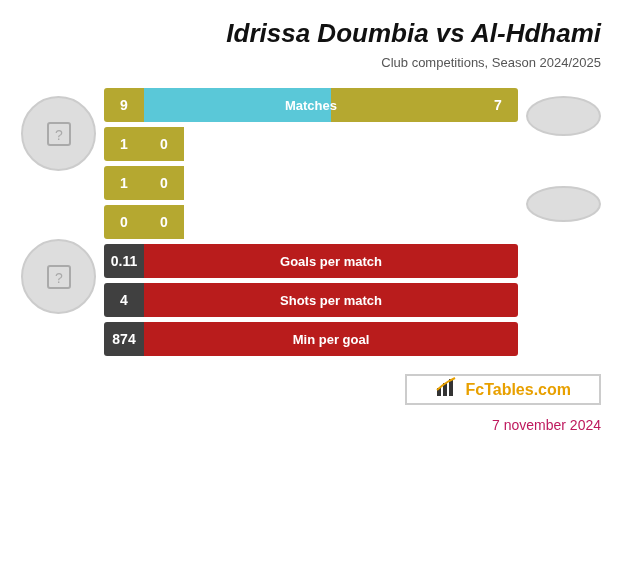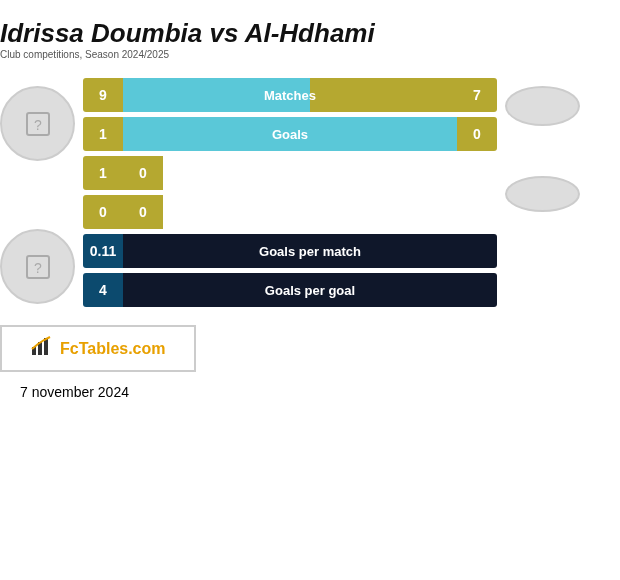--- a/index.html
+++ b/index.html
@@ -12,36 +12,37 @@
       overflow: hidden;
     }
 
     .container {
       width: 601px;
       height: 580px;
       background: #fff;
       position: relative;
       display: flex;
       flex-direction: column;
-      align-items: flex-start;
+      align-items: flex-end;
     }
 
     .title {
       font-size: 26px;
       font-weight: bold;
       text-align: center;
       margin-top: 18px;
       color: #111;
       font-style: italic;
     }
 
     .subtitle {
-      font-size: 10px;
+      font-size: 13px;
       color: #555;
       text-align: center;
+      margin-top: 6px;
     }
 
     .main-section {
       display: flex;
       flex-direction: row;
       align-items: flex-start;
       margin-top: 18px;
       width: 580px;
       position: relative;
     }
@@ -161,32 +162,32 @@
       height: 100%;
       display: flex;
       align-items: center;
       justify-content: center;
       padding: 0 6px;
       flex-shrink: 0;
     }
 
     
     .stat-row-single .stat-left-val {
-      background: #0c4a6e;
+      background: #404040;
     }
 
     .stat-row-single .stat-bar-container {
-      background: #0f172a;
+      background: #b91c1c;
     }
 
     .logo-section {
       margin-top: 18px;
       border: 2px solid #ccc;
       border-radius: 0;
-      padding: 8px 28px;
+      padding: 0 28px;
       display: flex;
       align-items: center;
       gap: 8px;
     }
 
     .logo-icon {
       font-size: 20px;
       color: #333;
     }
 
@@ -195,21 +196,21 @@
       font-weight: bold;
       color: #333;
     }
 
     .logo-text span {
       color: #e8a000;
     }
 
     .date-text {
       font-size: 14px;
-      color: #000000;
+      color: #be185d;
       margin-top: 12px;
       text-align: center;
       margin-left: 20px;
     }
   </style>
 </head>
 <body>
 
 <div class="container">
 
@@ -237,44 +238,46 @@
     <div class="stat-row">
           <div class="stat-left-val">9</div>
           <div class="stat-bar-container">
             <div class="stat-fill" style="width: 56%;"></div>
             <span class="stat-label">Matches</span>
           </div>
           <div class="stat-right-val">7</div>
         </div>
         <div class="stat-row">
           <div class="stat-left-val">1</div>
-          <div class="stat-bar-container">
-            <div class="stat-fill" style="width: 100%;"></div>
-            <span class="stat-label">Goals</span>
-          </div>
           <div class="stat-right-val">0</div>
         </div>
         <div class="stat-row">
           <div class="stat-left-val">1</div>
           <div class="stat-right-val">0</div>
         </div>
         <div class="stat-row">
           <div class="stat-left-val">0</div>
           <div class="stat-right-val">0</div>
         </div>
         <div class="stat-row stat-row-single">
           <div class="stat-left-val">0.11</div>
           <div class="stat-bar-container">
             <span class="stat-label">Goals per match</span>
           </div>
         </div>
         <div class="stat-row stat-row-single">
           <div class="stat-left-val">4</div>
           <div class="stat-bar-container">
-            <span class="stat-label">Goals per goal</span>
+            <span class="stat-label">Shots per match</span>
+          </div>
+        </div>
+        <div class="stat-row stat-row-single">
+          <div class="stat-left-val">874</div>
+          <div class="stat-bar-container">
+            <span class="stat-label">Min per goal</span>
           </div>
         </div>
       </div>
 
     <div class="right-avatars">
       <div class="avatar-right-1"></div>
       <div class="avatar-right-2"></div>
     </div>
 
   </div>

